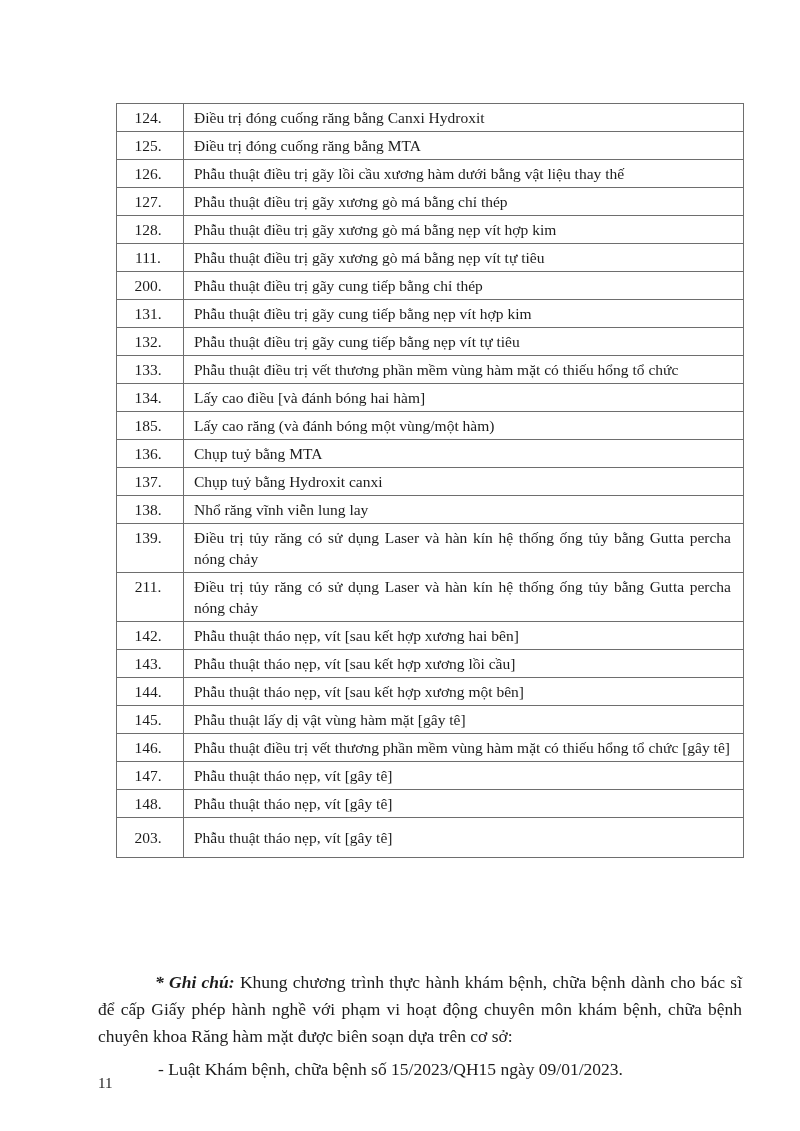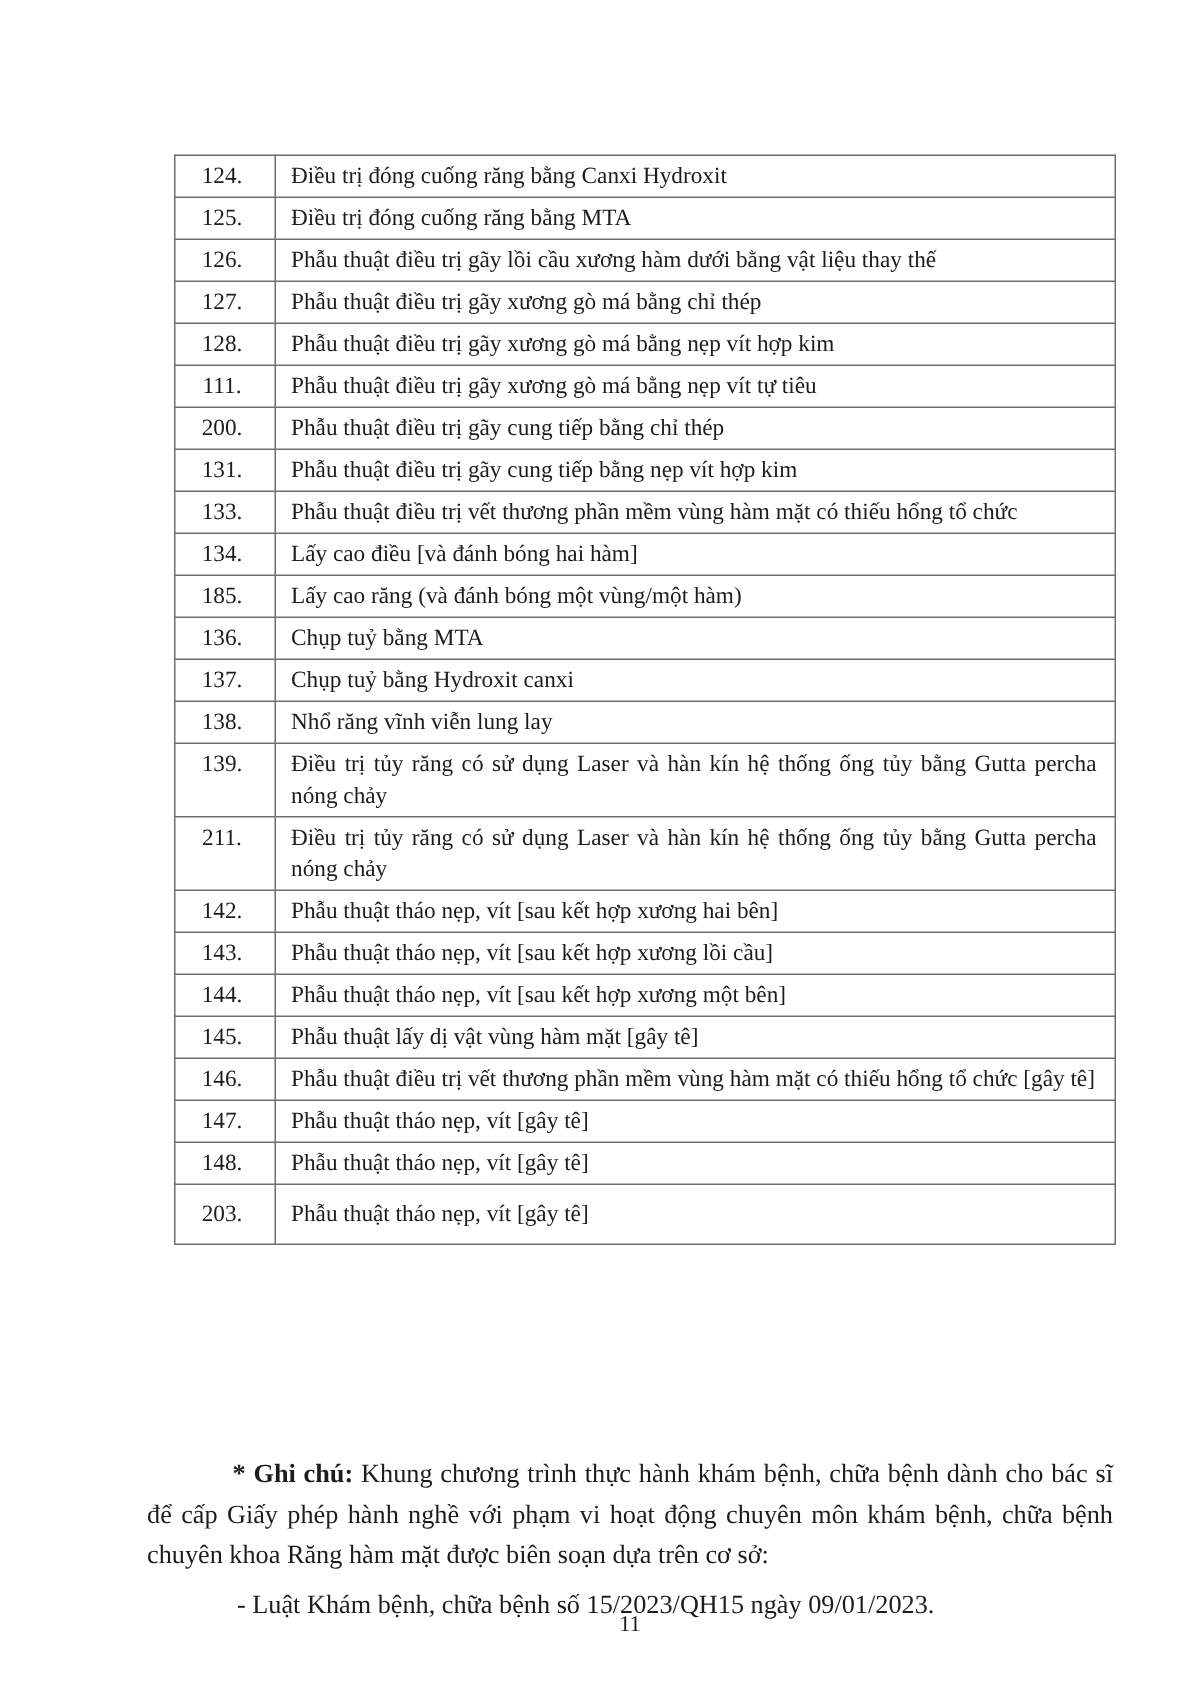--- a/index.html
+++ b/index.html
@@ -55,31 +55,30 @@
     top: 941px;
     width: 644px;
     font-size: 17.5px;
     line-height: 27px;
   }
   .ghi-chu {
     margin: 0;
     text-indent: 57px;
     text-align: justify;
   }
-  .ghi-chu .bold { font-weight: bold; }
+  .ghi-chu .bold { font-weight: bold; font-style: italic; }
   .law-line {
     margin: 6px 0 0 0;
     text-indent: 60px;
   }
   .page-number {
     position: absolute;
     top: 1046px;
     left: 98px;
     width: 644px;
-    text-align: center;
     font-size: 15px;
     line-height: 18px;
   }
 </style>
 </head>
 <body>
 
 <div class="sheet">
 
   <table class="proc-table">
@@ -114,20 +113,24 @@
         </tr>
         <tr>
           <td class="no">200.</td>
           <td class="desc">Phẫu thuật điều trị gãy cung tiếp bằng chỉ thép</td>
         </tr>
         <tr>
           <td class="no">131.</td>
           <td class="desc">Phẫu thuật điều trị gãy cung tiếp bằng nẹp vít hợp kim</td>
         </tr>
         <tr>
+          <td class="no">132.</td>
+          <td class="desc">Phẫu thuật điều trị gãy cung tiếp bằng nẹp vít tự tiêu</td>
+        </tr>
+        <tr>
           <td class="no">133.</td>
           <td class="desc">Phẫu thuật điều trị vết thương phần mềm vùng hàm mặt có thiếu hổng tổ chức</td>
         </tr>
         <tr>
           <td class="no">134.</td>
           <td class="desc">Lấy cao điều [và đánh bóng hai hàm]</td>
         </tr>
         <tr>
           <td class="no">185.</td>
           <td class="desc">Lấy cao răng (và đánh bóng một vùng/một hàm)</td>

